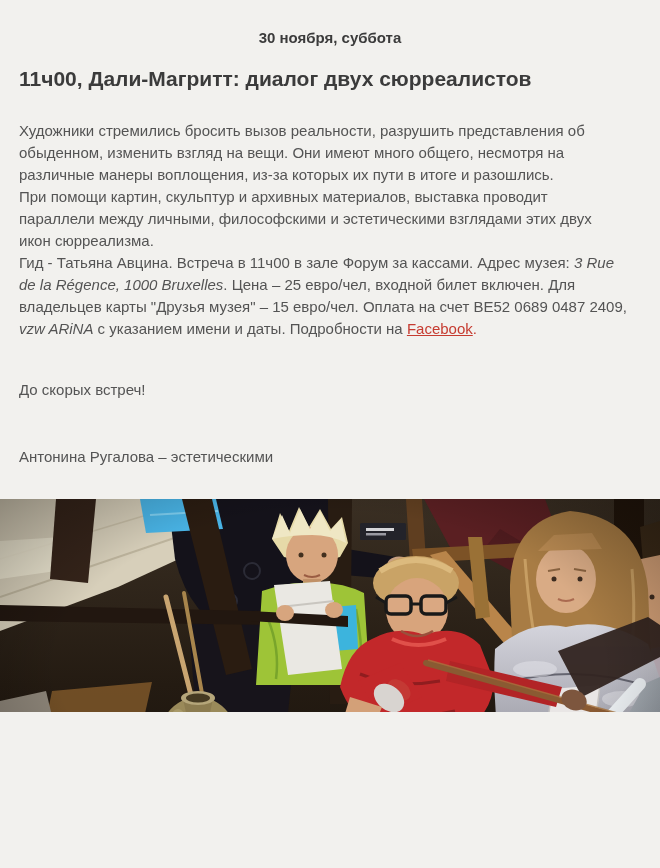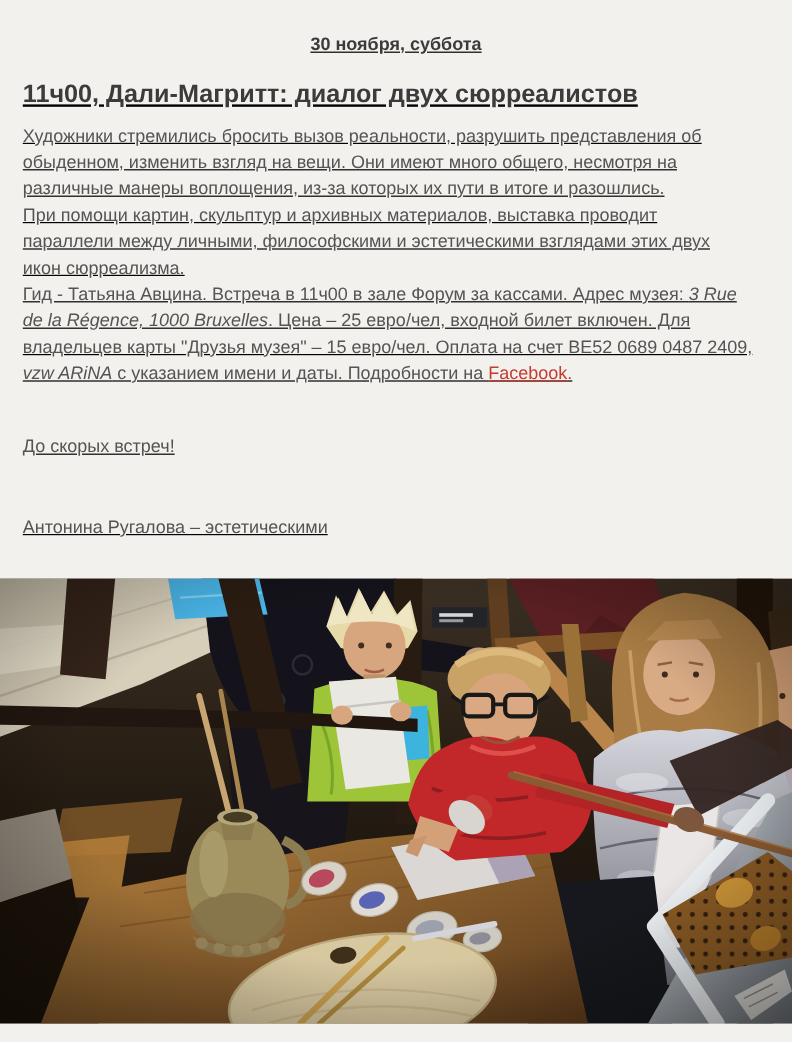--- a/index.html
+++ b/index.html
@@ -1,31 +1,31 @@
 <!DOCTYPE html>
 <html lang="ru" style="--page-bg: #f2f1ee; --text: #545454; --heading: #3b3b3b; --link: #c63b30;"><head>
 <meta charset="utf-8">
 <style>
   :root{
     --page-bg:#f2f1ee; --text:#545454; --heading:#3b3b3b; --link:#c63b30;
   }
   html,body{margin:0;padding:0;}
   body{background:var(--page-bg);font-family:"Liberation Sans","DejaVu Sans",sans-serif;}
-  .page{width:660px;height:868px;background:var(--page-bg);overflow:hidden;position:relative;margin:0 auto;text-decoration:underline;}
+  .page{width:660px;height:712px;background:var(--page-bg);overflow:hidden;position:relative;margin:0 auto;}
   .article{padding:27px 19px 0 19px;}
   .date-heading{
     margin:0;font-size:15px;line-height:22px;font-weight:bold;color:var(--heading);
     text-align:center;
   }
   .event-title{
     margin:19px 0 0 0;font-size:21px;line-height:22px;font-weight:bold;color:var(--heading);
     text-align:left;
   }
   p{margin:0;font-size:15px;line-height:22px;color:var(--text);max-width:608px;}
-  .desc{margin-top:13px;}
+  .desc{margin-top:30px;}
   .details{}
   .closing{margin-top:39px;}
   .signature{margin-top:23px;}
   .details a{color:var(--link);text-decoration:underline;cursor:pointer;}
   .red{color:var(--link);}
   em{font-style:italic;}
   figure.photo{margin:31px 0 0 0;width:660px;height:371px;line-height:0;}
   figure.photo svg{display:block;}
 </style>
 </head>

